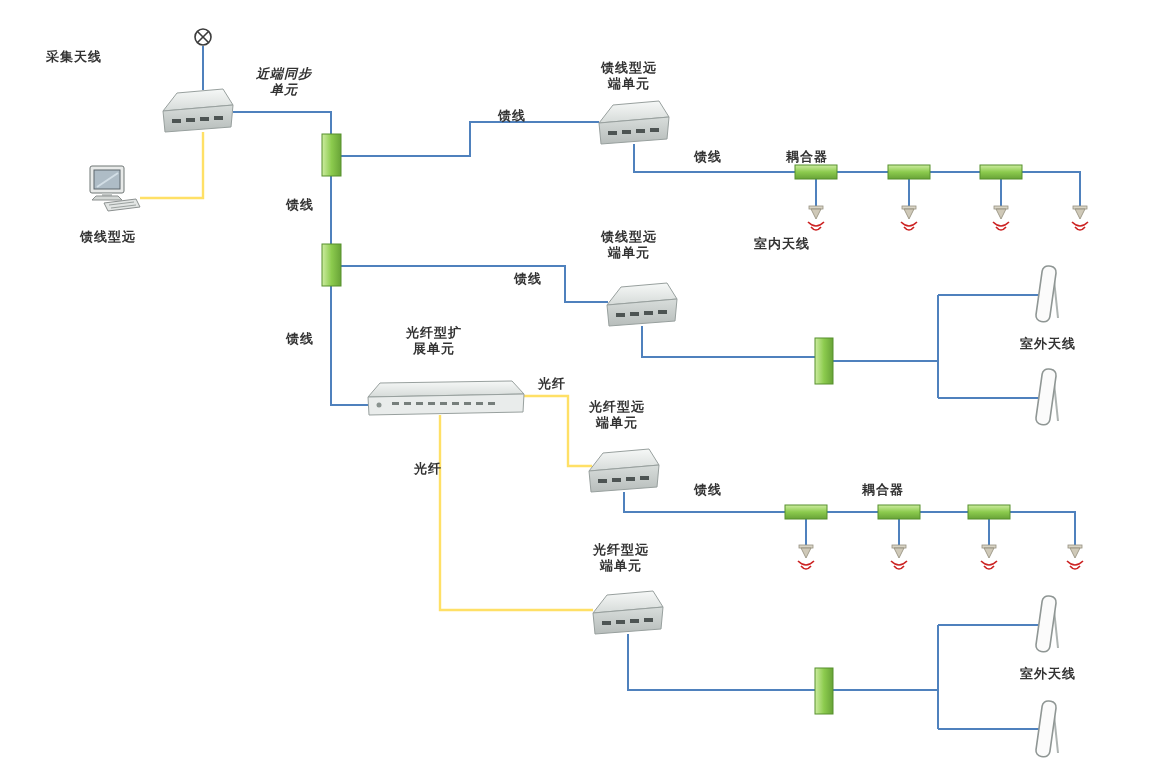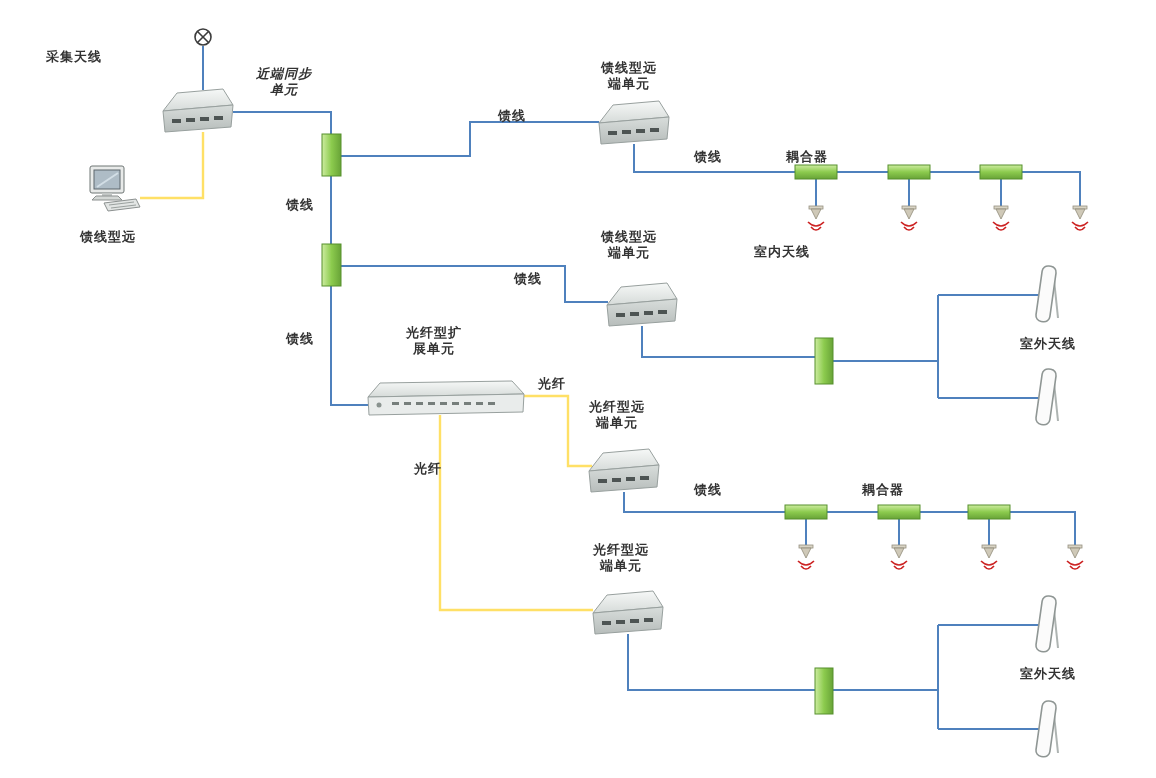--- a/index.html
+++ b/index.html
@@ -194,21 +194,21 @@
 <div class="lbl" style="left:694px;top:482px;">馈线</div>
 
 <div class="lbl" style="left:786px;top:149px;">耦合器</div>
 <div class="lbl" style="left:862px;top:482px;">耦合器</div>
 
 <div class="lbl center" style="left:586px;top:60px;width:86px;">馈线型远
 端单元</div>
 <div class="lbl center" style="left:586px;top:229px;width:86px;">馈线型远
 端单元</div>
 
-<div class="lbl" style="left:754px;top:244px;">室内天线</div>
+<div class="lbl" style="left:754px;top:236px;">室内天线</div>
 
 <div class="lbl" style="left:1020px;top:336px;">室外天线</div>
 <div class="lbl" style="left:1020px;top:666px;">室外天线</div>
 
 <div class="lbl center" style="left:392px;top:325px;width:84px;text-align:center;">光纤型扩
 展单元</div>
 
 <div class="lbl" style="left:538px;top:376px;">光纤</div>
 <div class="lbl" style="left:414px;top:461px;">光纤</div>
 

